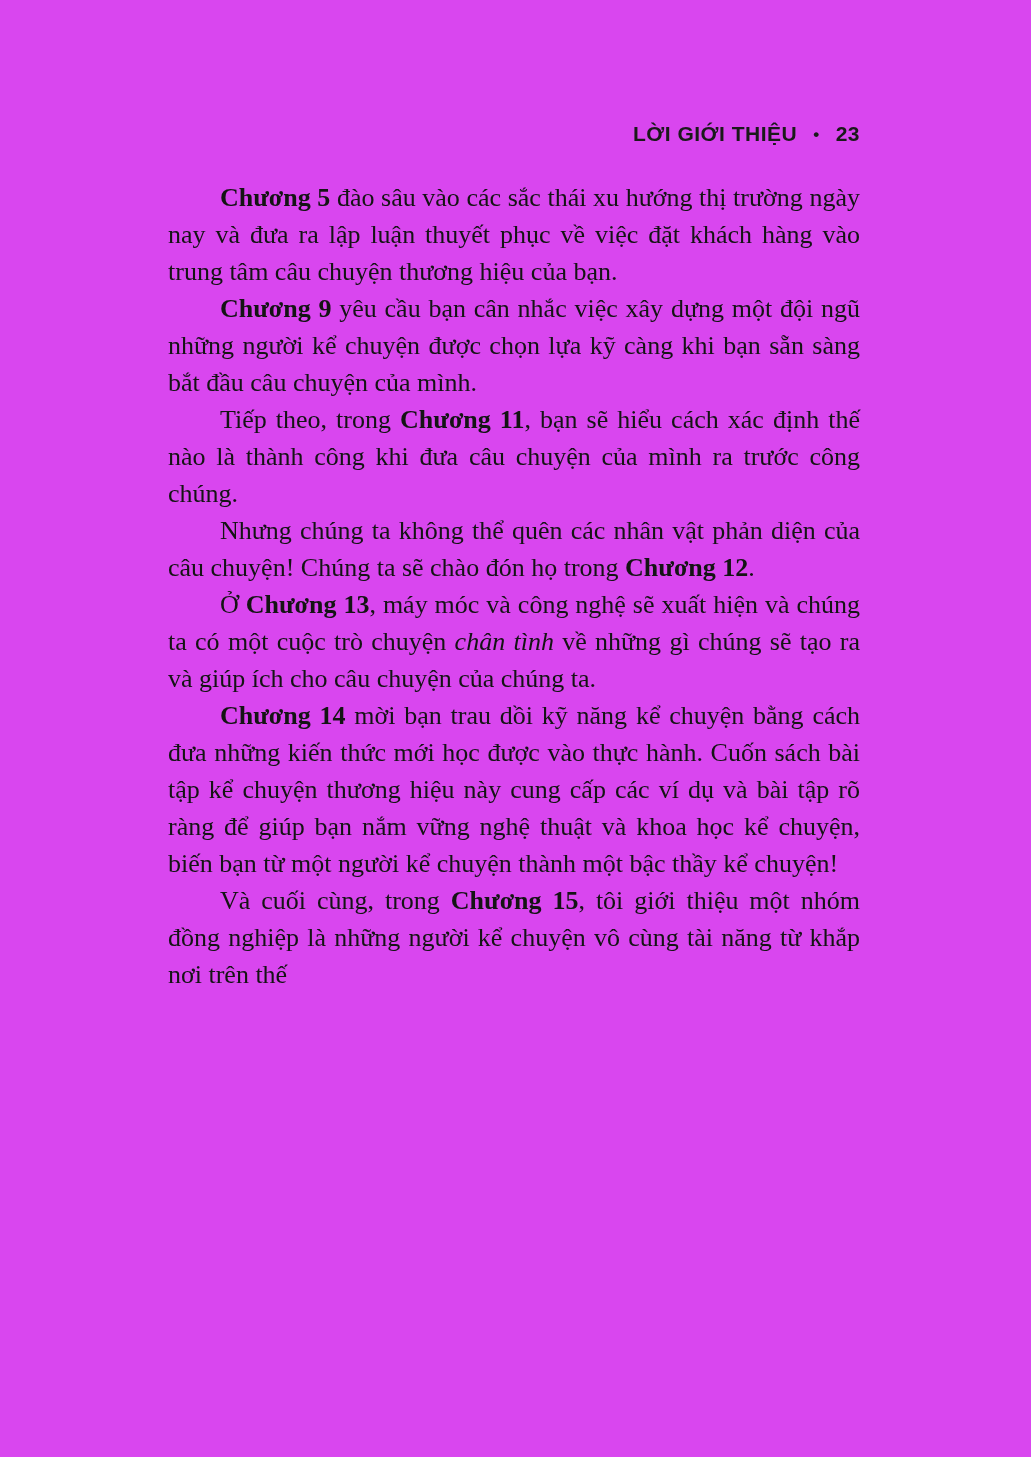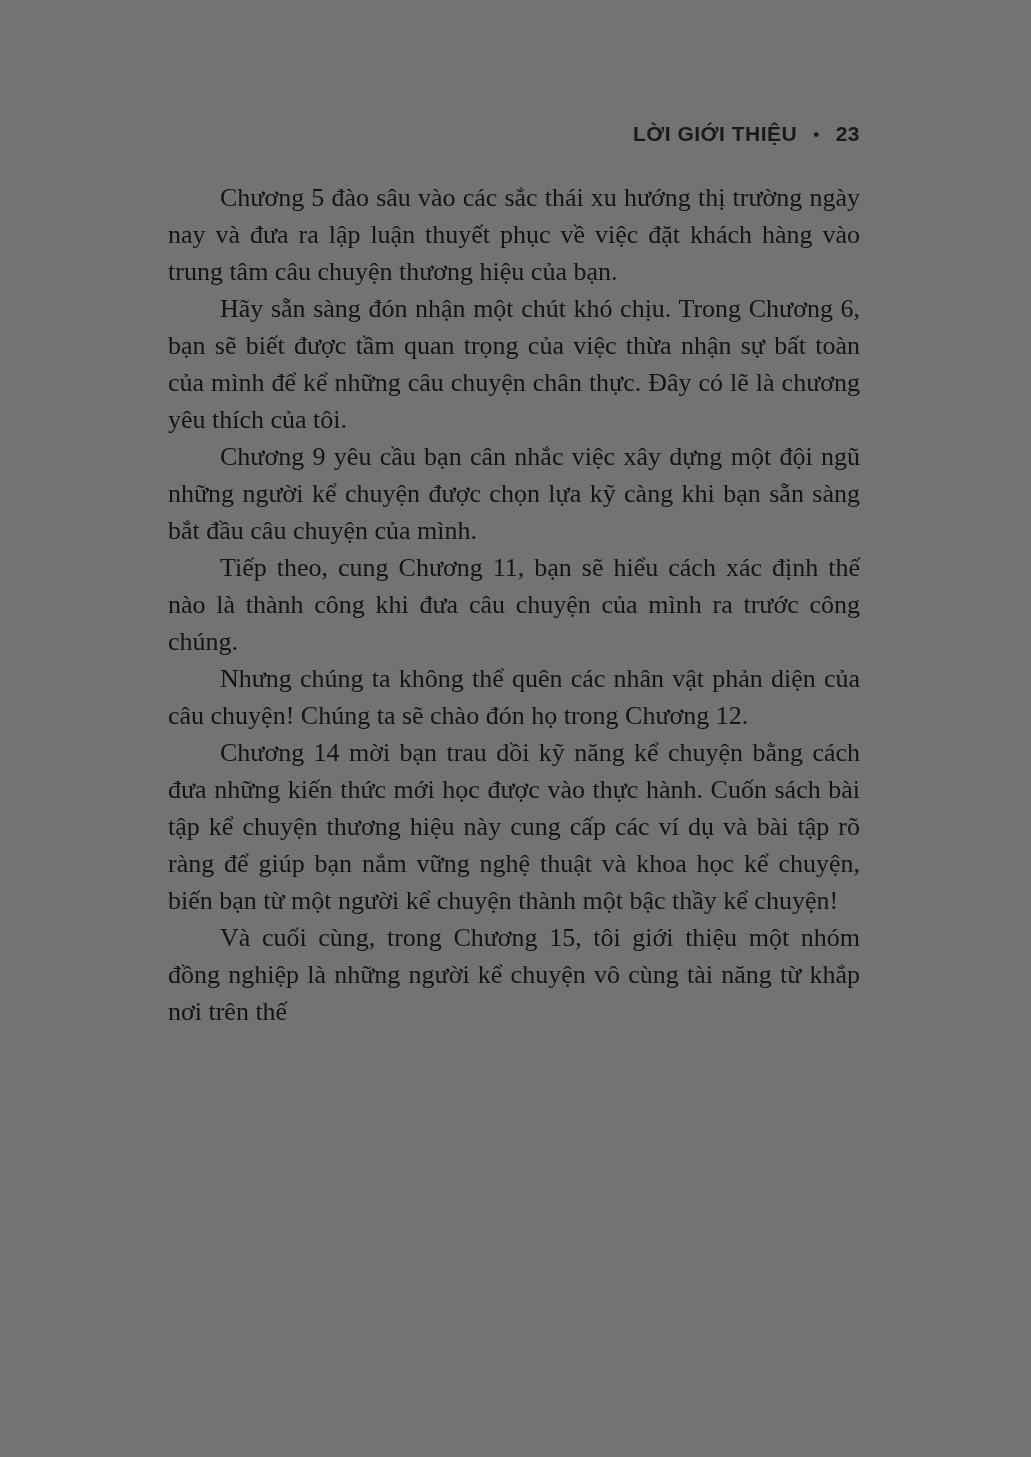--- a/index.html
+++ b/index.html
@@ -4,21 +4,21 @@
 <style>
   html, body {
     margin: 0;
     padding: 0;
     background: #ffffff;
   }
   .book-page {
     position: relative;
     width: 1031px;
     height: 1457px;
-    background: #737373;
+    background: #d946ef;
     box-sizing: border-box;
     padding: 122px 171px 8px 168px;
     overflow: hidden;
     color: #141414;
   }
   .running-header {
     display: flex;
     justify-content: flex-end;
     align-items: baseline;
     font-family: "Liberation Sans", sans-serif;
@@ -40,35 +40,35 @@
     font-size: 26px;
     line-height: 37px;
     text-align: justify;
     color: #141414;
   }
   .para {
     margin: 0;
     padding: 0;
     text-indent: 52px;
   }
-  .bold   { font-weight: normal; }
+  .bold   { font-weight: bold; }
   .italic { font-style: italic; }
   .normal { font-weight: normal; font-style: normal; }
 </style>
 </head>
 <body>
 
 <div class="book-page">
   <div class="running-header">
     <span>LỜI GIỚI THIỆU</span>
     <span class="separator">•</span>
     <span>23</span>
   </div>
   <main class="page-body">
       <p class="para"><span class="bold">Chương 5</span><span class="normal"> đào sâu vào các sắc thái xu hướng thị trường ngày nay và đưa ra lập luận thuyết phục về việc đặt khách hàng vào trung tâm câu chuyện thương hiệu của bạn.</span></p>
-      <p class="para"><span class="normal">Hãy sẵn sàng đón nhận một chút khó chịu. Trong </span><span class="bold">Chương 6</span><span class="normal">, bạn sẽ biết được tầm quan trọng của việc thừa nhận sự bất toàn của mình để kể những câu chuyện chân thực. Đây có lẽ là chương yêu thích của tôi.</span></p>
       <p class="para"><span class="bold">Chương 9</span><span class="normal"> yêu cầu bạn cân nhắc việc xây dựng một đội ngũ những người kể chuyện được chọn lựa kỹ càng khi bạn sẵn sàng bắt đầu câu chuyện của mình.</span></p>
-      <p class="para"><span class="normal">Tiếp theo, cung </span><span class="bold">Chương 11</span><span class="normal">, bạn sẽ hiểu cách xác định thế nào là thành công khi đưa câu chuyện của mình ra trước công chúng.</span></p>
+      <p class="para"><span class="normal">Tiếp theo, trong </span><span class="bold">Chương 11</span><span class="normal">, bạn sẽ hiểu cách xác định thế nào là thành công khi đưa câu chuyện của mình ra trước công chúng.</span></p>
       <p class="para"><span class="normal">Nhưng chúng ta không thể quên các nhân vật phản diện của câu chuyện! Chúng ta sẽ chào đón họ trong </span><span class="bold">Chương 12</span><span class="normal">.</span></p>
+      <p class="para"><span class="normal">Ở </span><span class="bold">Chương 13</span><span class="normal">, máy móc và công nghệ sẽ xuất hiện và chúng ta có một cuộc trò chuyện </span><span class="italic">chân tình</span><span class="normal"> về những gì chúng sẽ tạo ra và giúp ích cho câu chuyện của chúng ta.</span></p>
       <p class="para"><span class="bold">Chương 14</span><span class="normal"> mời bạn trau dồi kỹ năng kể chuyện bằng cách đưa những kiến thức mới học được vào thực hành. Cuốn sách bài tập kể chuyện thương hiệu này cung cấp các ví dụ và bài tập rõ ràng để giúp bạn nắm vững nghệ thuật và khoa học kể chuyện, biến bạn từ một người kể chuyện thành một bậc thầy kể chuyện!</span></p>
       <p class="para"><span class="normal">Và cuối cùng, trong </span><span class="bold">Chương 15</span><span class="normal">, tôi giới thiệu một nhóm đồng nghiệp là những người kể chuyện vô cùng tài năng từ khắp nơi trên thế</span></p>
     </main>
 </div>
 
 </body></html>

